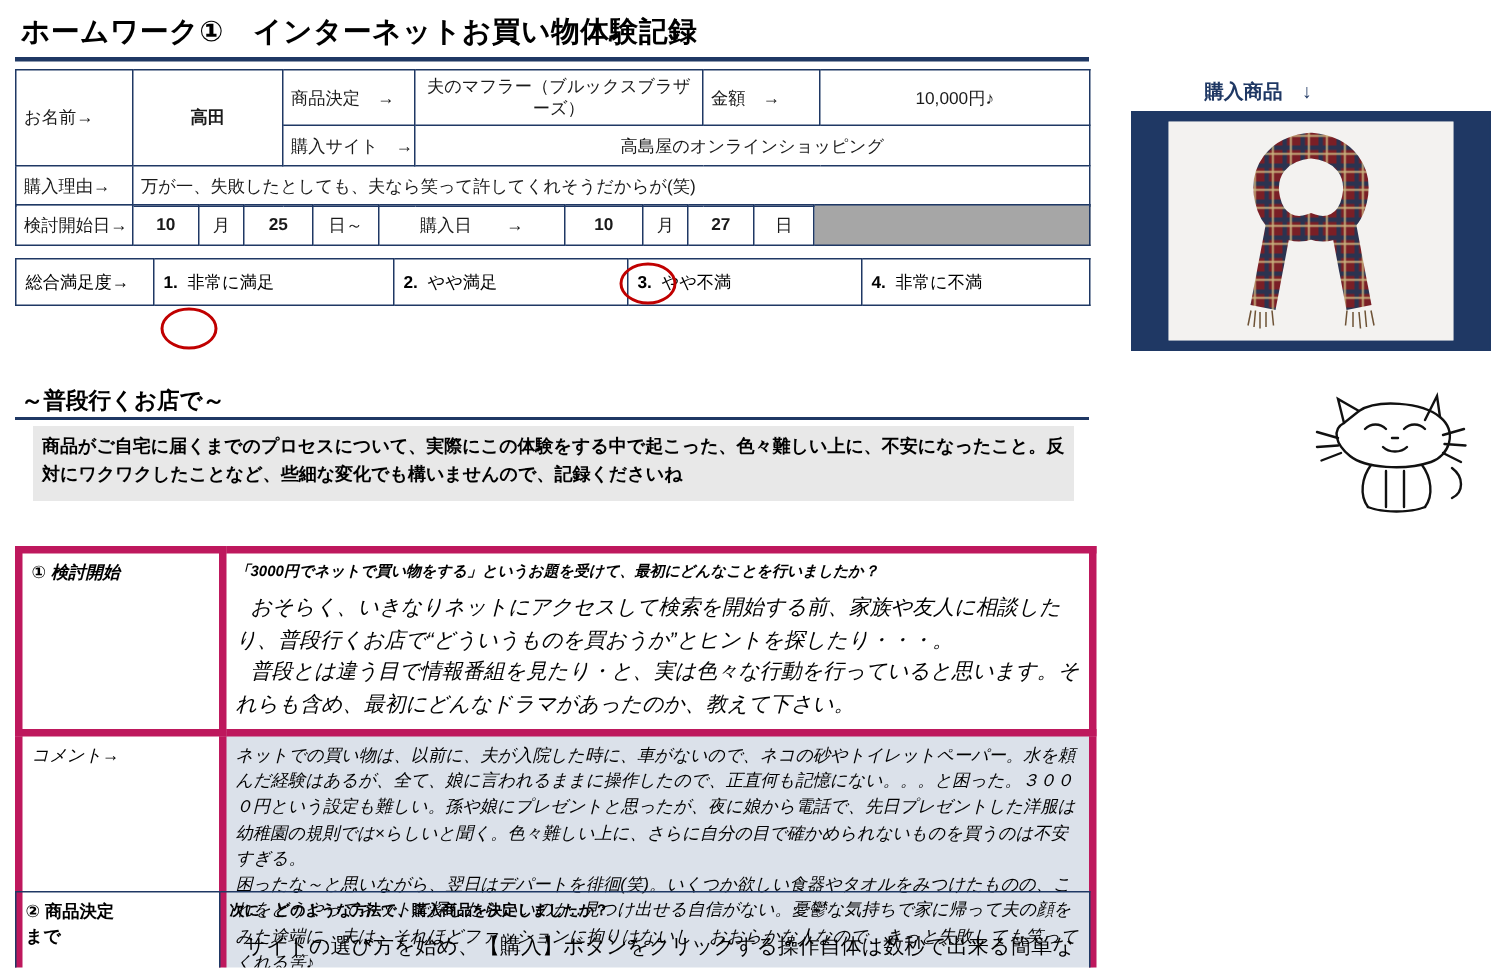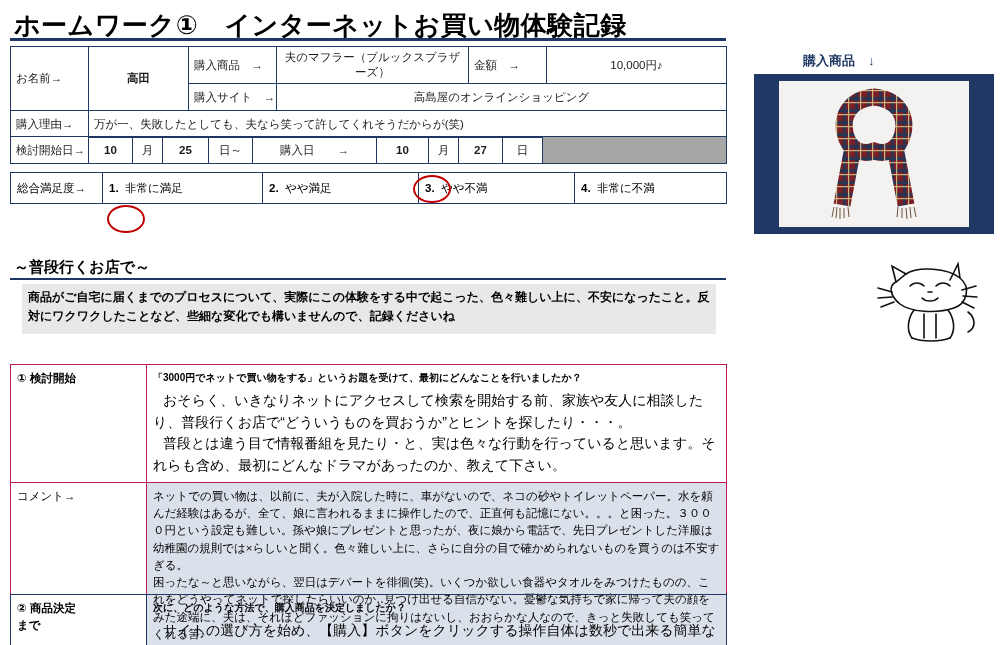--- a/index.html
+++ b/index.html
@@ -9,21 +9,21 @@
     font-family:"Liberation Sans","DejaVu Sans",sans-serif;
     font-size:12px;color:#000;
     overflow:hidden;
     position:relative;
   }
   .page{position:relative;width:1000px;height:645px;}
 
   
   .title{
     position:absolute;left:14px;top:8px;
-    font-size:26px;font-weight:bold;letter-spacing:0.5px;
+    font-size:19px;font-weight:bold;letter-spacing:0.5px;
     color:#000;
   }
   .title-rule{
     position:absolute;left:10px;top:38px;width:716px;height:3px;
     background:#1f3864;
   }
 
   
   .toptable{
     position:absolute;left:10px;top:46px;width:716px;
@@ -98,25 +98,26 @@
     position:absolute;left:12px;top:340px;
     font-size:12px;color:#ff0000;font-weight:bold;
   }
 
   
   .qtable{
     position:absolute;left:10px;top:364px;width:716px;
     border-collapse:collapse;table-layout:fixed;
   }
   .qtable td{
-    border:1px solid #be185d;
+    border:5px solid #be185d;
     vertical-align:top;
     padding:5px 6px;
     font-size:11.5px;
     line-height:1.5;
+    font-style:italic;
   }
   .q-head{font-weight:bold;font-size:10px;}
   .q-sub{font-size:14px;line-height:1.55;}
   .cmt-cell{background:#dbe1ea;font-size:10.5px;line-height:1.5;}
   .cmt-lbl{font-size:11px;}
 
   .qtable2{
     position:absolute;left:10px;top:594px;width:716px;
     border-collapse:collapse;table-layout:fixed;
   }
@@ -142,21 +143,21 @@
         <col style="width:100px">
         <col style="width:88px">
       <col style="width:192px">
         <col style="width:78px">
         <col style="width:180px">
     </colgroup>
     <tbody>
         <tr>
       <td class="lbl" rowspan="2">お名前→</td>
       <td class="ctr big" rowspan="2">高田</td>
-      <td class="lbl">購入商品　→</td>
+      <td class="lbl">商品決定　→</td>
       <td class="ctr">夫のマフラー（ブルックスブラザーズ）</td>
       <td class="lbl">金額　→</td>
       <td class="ctr">10,000円♪</td>
     </tr>
     <tr>
       <td class="lbl">購入サイト　→</td>
       <td class="ctr" colspan="3">高島屋のオンラインショッピング</td>
     </tr>
     <tr>
       <td class="lbl">購入理由→</td>

